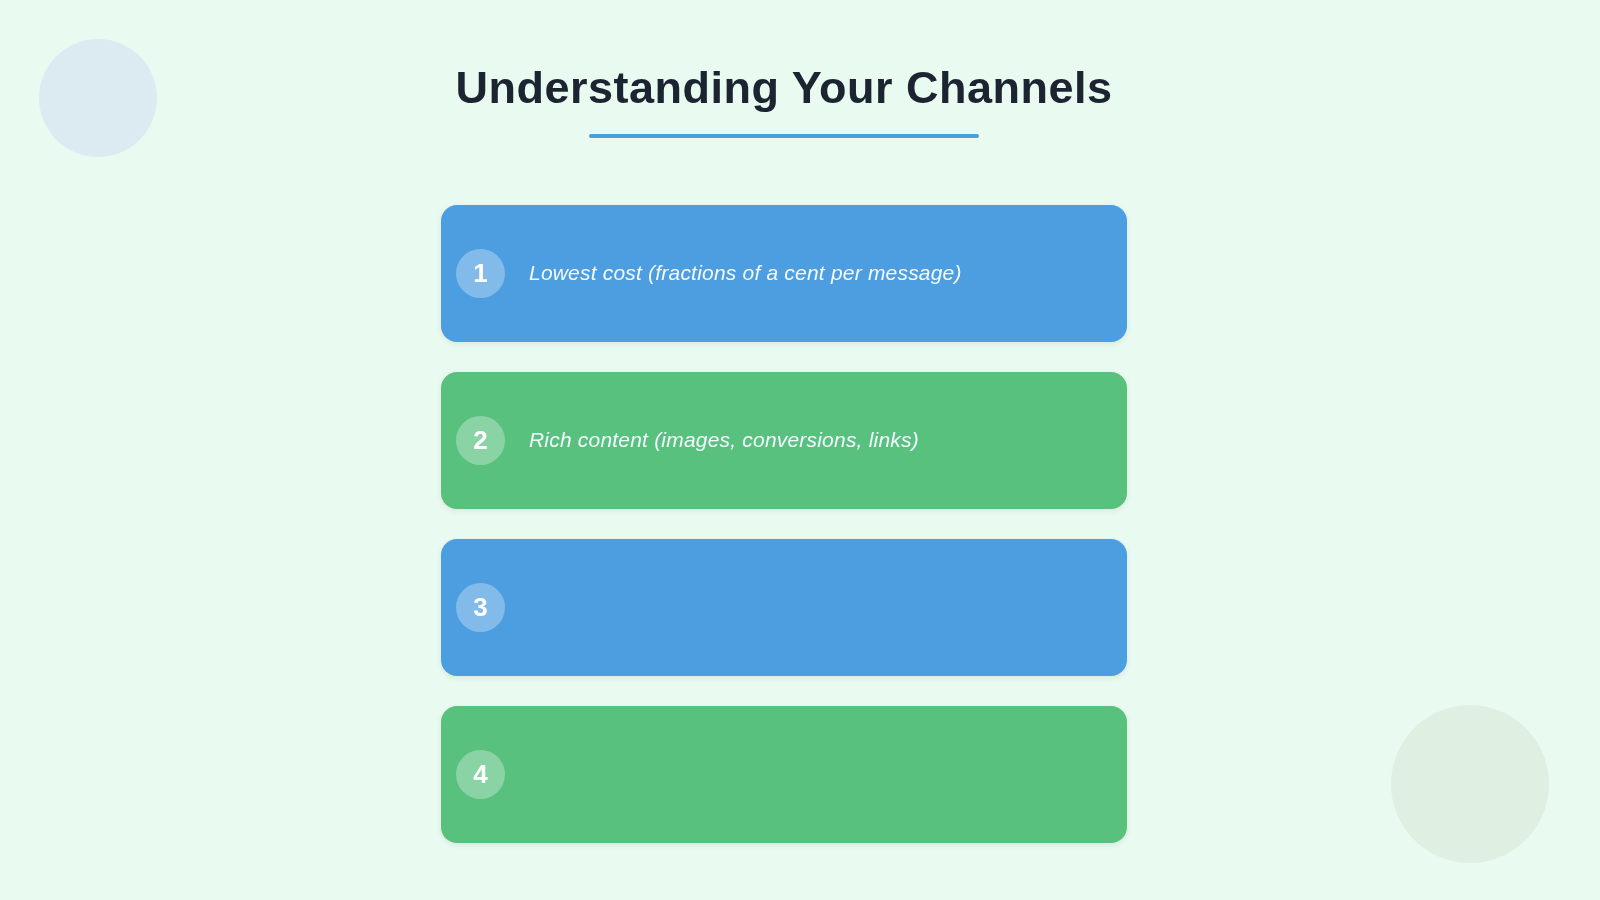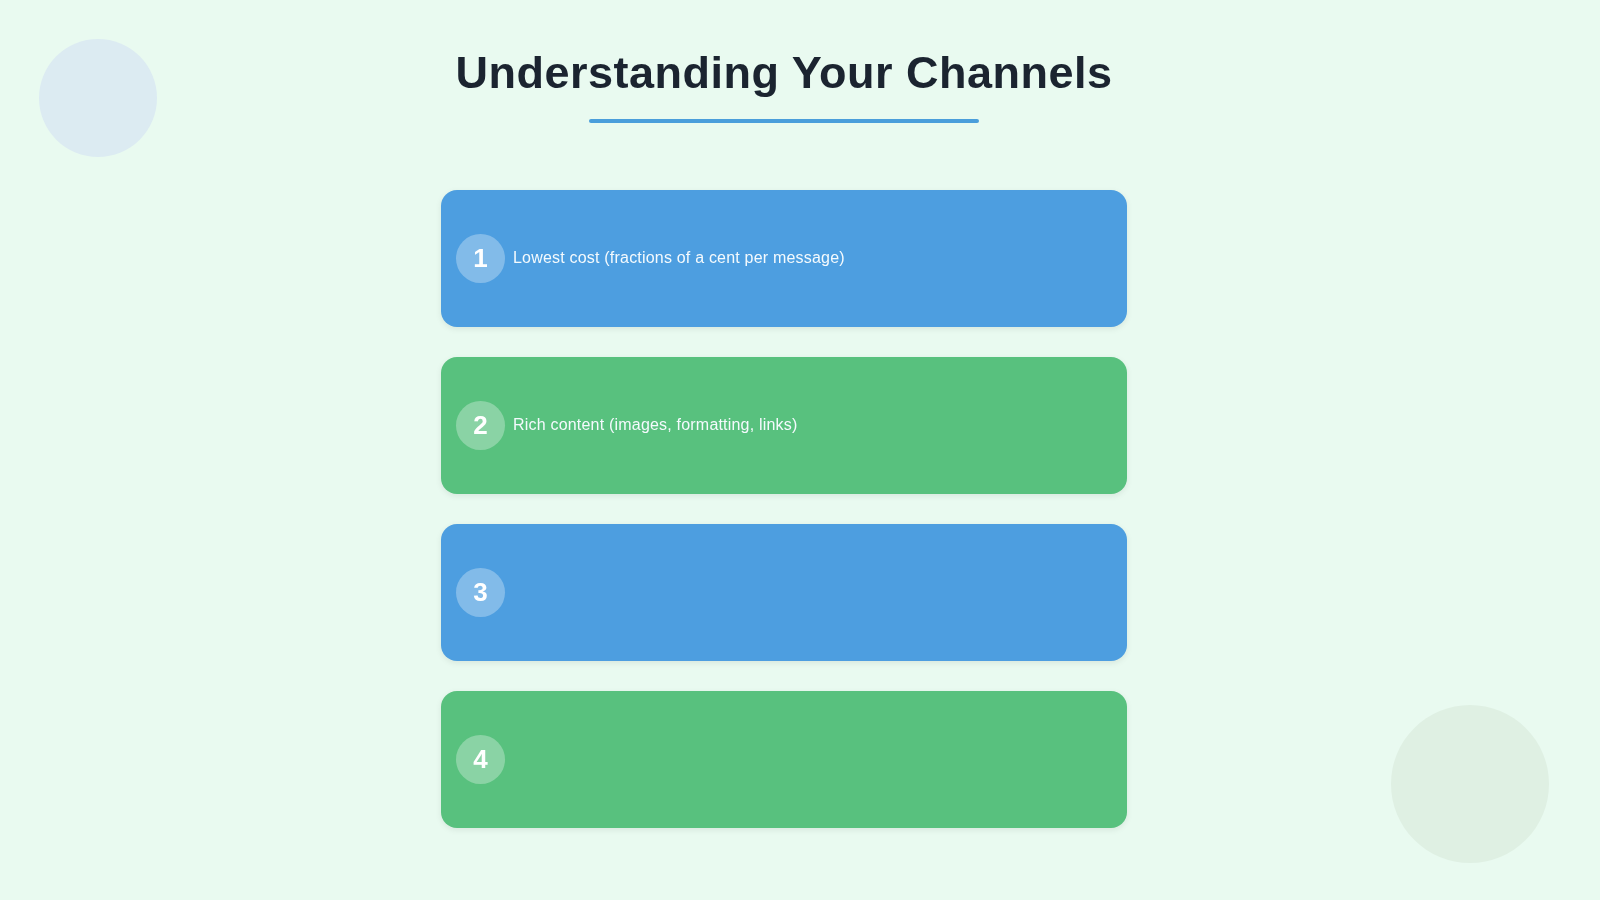--- a/index.html
+++ b/index.html
@@ -30,21 +30,21 @@
   }
   .deco-br {
     left: 1391px;
     top: 705px;
     width: 158px;
     height: 158px;
   }
   .content {
     position: absolute;
     left: 441px;
-    top: 0;
+    top: 15px;
     width: 686px;
   }
   .page-title {
     margin: 48px 0 0 0;
     text-align: center;
     font-size: 45px;
     font-weight: bold;
     letter-spacing: 0.5px;
     line-height: 1.1;
     white-space: nowrap;
@@ -77,24 +77,25 @@
     border-radius: 50%;
     background: rgba(255,255,255,0.3);
     display: flex;
     align-items: center;
     justify-content: center;
     color: #ffffff;
     font-size: 26px;
     font-weight: bold;
   }
   .card-label {
-    margin-left: 8px;
+    margin-left: 24px;
     color: #F4FAFD;
-    font-size: 16px;
+    font-size: 21px;
     letter-spacing: 0.2px;
+    font-style: italic;
   }
 </style>
 </head>
 <body style="background-color: rgb(233, 250, 240);">
 
 <div class="slide">
 
   <div class="deco-circle deco-tl" style="background-color: rgb(220, 235, 242);"></div>
 
   <div class="deco-circle deco-br" style="background-color: rgb(223, 240, 227);"></div>
@@ -107,21 +108,21 @@
 
     <div class="cards">
 
       <div class="card" style="background-color: rgb(77, 158, 224);">
         <div class="badge">1</div>
         <div class="card-label">Lowest cost (fractions of a cent per message)</div>
       </div>
 
       <div class="card" style="background-color: rgb(88, 193, 126);">
         <div class="badge">2</div>
-        <div class="card-label">Rich content (images, formatting, links)</div>
+        <div class="card-label">Rich content (images, conversions, links)</div>
       </div>
 
       <div class="card" style="background-color: rgb(77, 158, 224);">
         <div class="badge">3</div>
       </div>
 
       <div class="card" style="background-color: rgb(88, 193, 126);">
         <div class="badge">4</div>
       </div>
 

